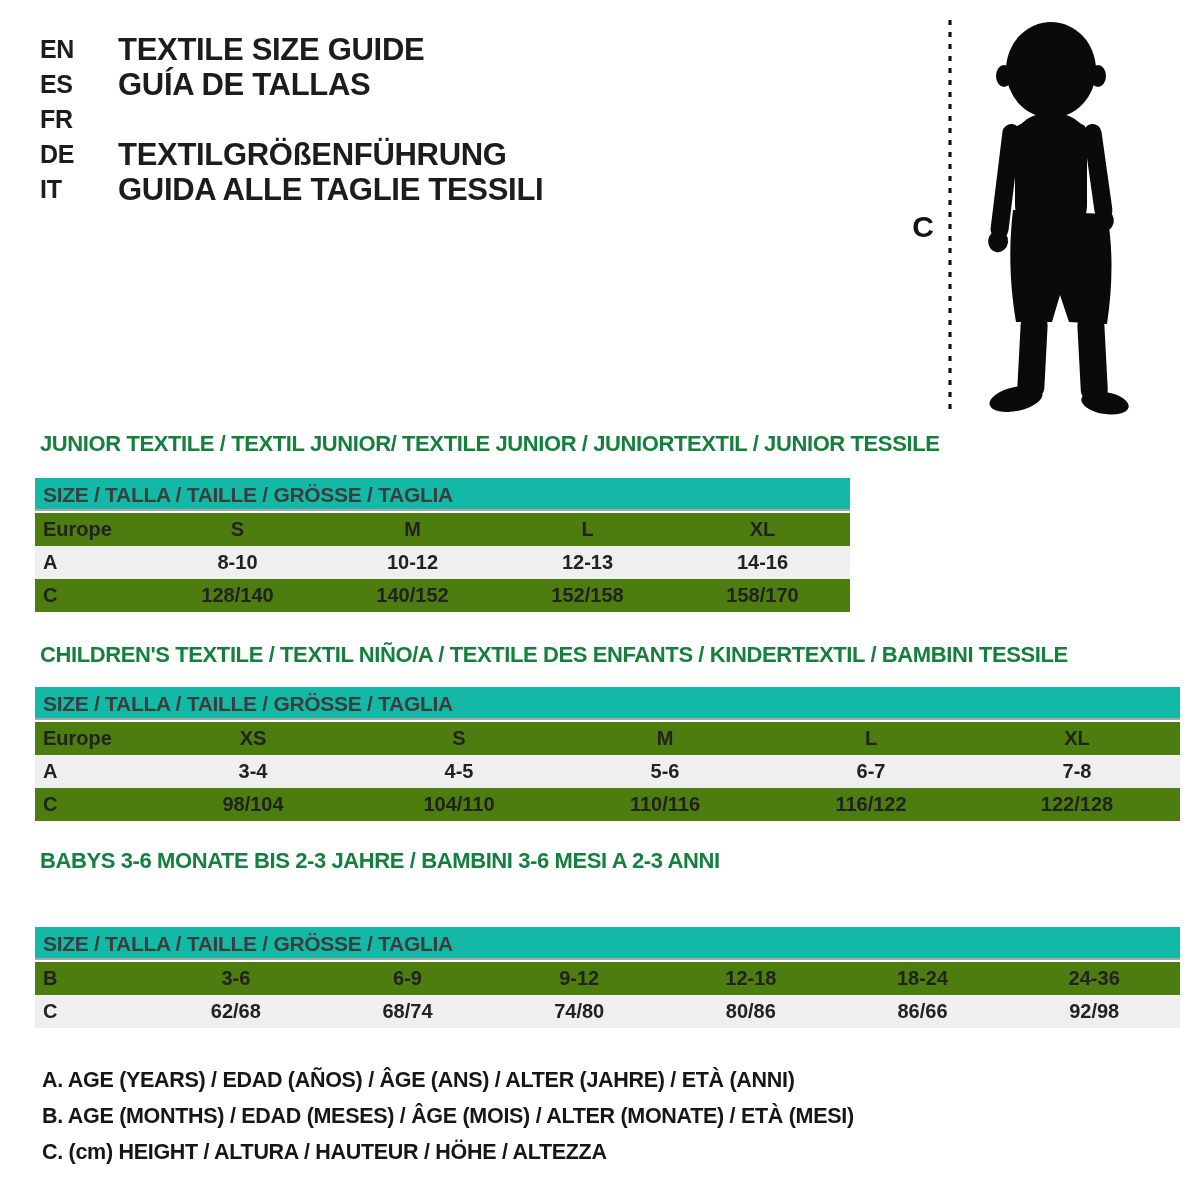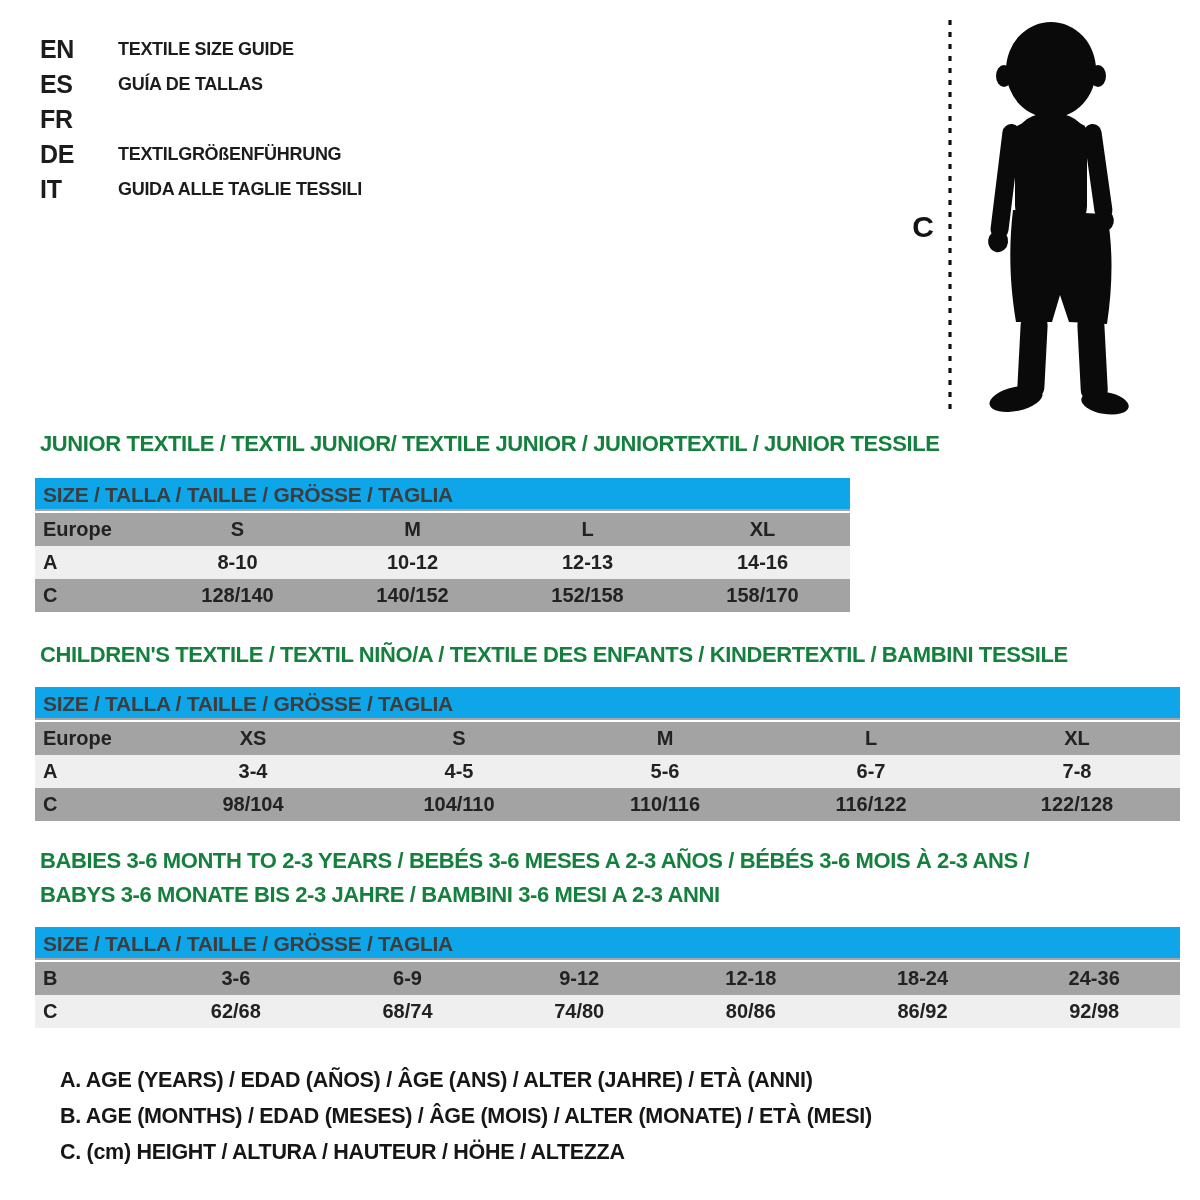--- a/index.html
+++ b/index.html
@@ -7,21 +7,21 @@
     width:1200px;height:1200px;position:relative;overflow:hidden;
     background:#ffffff;
     font-family:"Liberation Sans","DejaVu Sans",sans-serif;
     color:#1c1c1c;
     -webkit-font-smoothing:antialiased;
   }
   
   .lang-block{position:absolute;left:40px;top:32px;}
   .lang-row{display:flex;height:35px;align-items:center;}
   .lang-code{width:78px;font-size:25px;font-weight:bold;letter-spacing:-0.3px;}
-  .lang-title{font-size:18px;font-weight:bold;letter-spacing:-0.3px;white-space:nowrap;}
+  .lang-title{font-size:31px;font-weight:bold;letter-spacing:-0.3px;white-space:nowrap;}
 
   
   .figure-wrap{position:absolute;left:942px;top:18px;width:205px;height:398px;}
   .figure-label{
     position:absolute;left:908px;top:210px;width:30px;
     font-size:30px;font-weight:bold;text-align:center;color:#141414;
   }
 
   
   .section-heading{
@@ -32,34 +32,34 @@
   #heading-children{top:642px;}
   #heading-babies{top:844px;line-height:34px;}
 
   
   .size-table{position:absolute;left:35px;}
   #table-junior{top:478px;width:815px;}
   #table-children{top:687px;width:1145px;}
   #table-babies{top:927px;width:1145px;}
 
   .size-bar{
-    height:33px;line-height:33px;background:#0ea5e9;
+    height:33px;line-height:33px;background:#14b8a6;
     border-bottom:2px solid #a6a6a6;box-sizing:border-box;
     padding-left:8px;font-size:21px;font-weight:bold;color:#3d3d3d;
     letter-spacing:-0.3px;margin-bottom:2px;
   }
-  .t-row{display:flex;height:33px;align-items:center;background:#a3a3a3;}
+  .t-row{display:flex;height:33px;align-items:center;background:#4d7c0f;}
   .t-row.shaded{background:#efefef;}
   .t-label{width:115px;padding-left:8px;font-size:20px;font-weight:bold;color:#222;box-sizing:border-box;}
   .t-cell{flex:1;text-align:center;font-size:20px;font-weight:bold;color:#222;}
 
   
   .legend{position:absolute;left:42px;top:1062px;}
   .legend-line{height:36px;line-height:36px;font-size:21.5px;font-weight:bold;
-    letter-spacing:-0.3px;white-space:nowrap;color:#161616;margin-left:18px;}
+    letter-spacing:-0.3px;white-space:nowrap;color:#161616;}
 </style>
 </head>
 <body>
 
 <div class="lang-block">
     <div class="lang-row">
       <span class="lang-code">EN</span>
       <span class="lang-title">TEXTILE SIZE GUIDE</span>
     </div>
     <div class="lang-row">
@@ -109,21 +109,20 @@
       <ellipse cx="74" cy="381" rx="27" ry="12" transform="rotate(-12 74 381)"></ellipse>
       <ellipse cx="163" cy="385" rx="24" ry="11" transform="rotate(10 163 385)"></ellipse>
     </g>
   </svg>
 </div>
 <div class="figure-label">C</div>
 
 <div class="section-heading" id="heading-junior">JUNIOR TEXTILE / TEXTIL JUNIOR/ TEXTILE JUNIOR / JUNIORTEXTIL / JUNIOR TESSILE</div>
 <div class="section-heading" id="heading-children">CHILDREN'S TEXTILE / TEXTIL NIÑO/A / TEXTILE DES ENFANTS / KINDERTEXTIL / BAMBINI TESSILE</div>
 <div class="section-heading" id="heading-babies">
-  <div>BABIES 3-6 MONTH TO 2-3 YEARS / BEBÉS 3-6 MESES A 2-3 AÑOS / BÉBÉS 3-6 MOIS À 2-3 ANS /</div>
   <div>BABYS 3-6 MONATE BIS 2-3 JAHRE / BAMBINI 3-6 MESI A 2-3 ANNI</div>
 </div>
 
 <div class="size-table" id="table-junior">
     <div class="size-bar">SIZE / TALLA / TAILLE / GRÖSSE / TAGLIA</div>
     <div class="t-row">
       <span class="t-label">Europe</span>
       <span class="t-cell">S</span>
       <span class="t-cell">M</span>
       <span class="t-cell">L</span>
@@ -181,21 +180,21 @@
       <span class="t-cell">12-18</span>
       <span class="t-cell">18-24</span>
       <span class="t-cell">24-36</span>
     </div>
     <div class="t-row shaded">
       <span class="t-label">C</span>
       <span class="t-cell">62/68</span>
       <span class="t-cell">68/74</span>
       <span class="t-cell">74/80</span>
       <span class="t-cell">80/86</span>
-      <span class="t-cell">86/92</span>
+      <span class="t-cell">86/66</span>
       <span class="t-cell">92/98</span>
     </div>
   </div>
 
 <div class="legend">
     <div class="legend-line">A. AGE (YEARS) / EDAD (AÑOS) / ÂGE (ANS) / ALTER (JAHRE) / ETÀ (ANNI)</div>
     <div class="legend-line">B. AGE (MONTHS) / EDAD (MESES) / ÂGE (MOIS) / ALTER (MONATE) / ETÀ (MESI)</div>
     <div class="legend-line">C. (cm) HEIGHT / ALTURA / HAUTEUR / HÖHE / ALTEZZA</div>
   </div>
 

